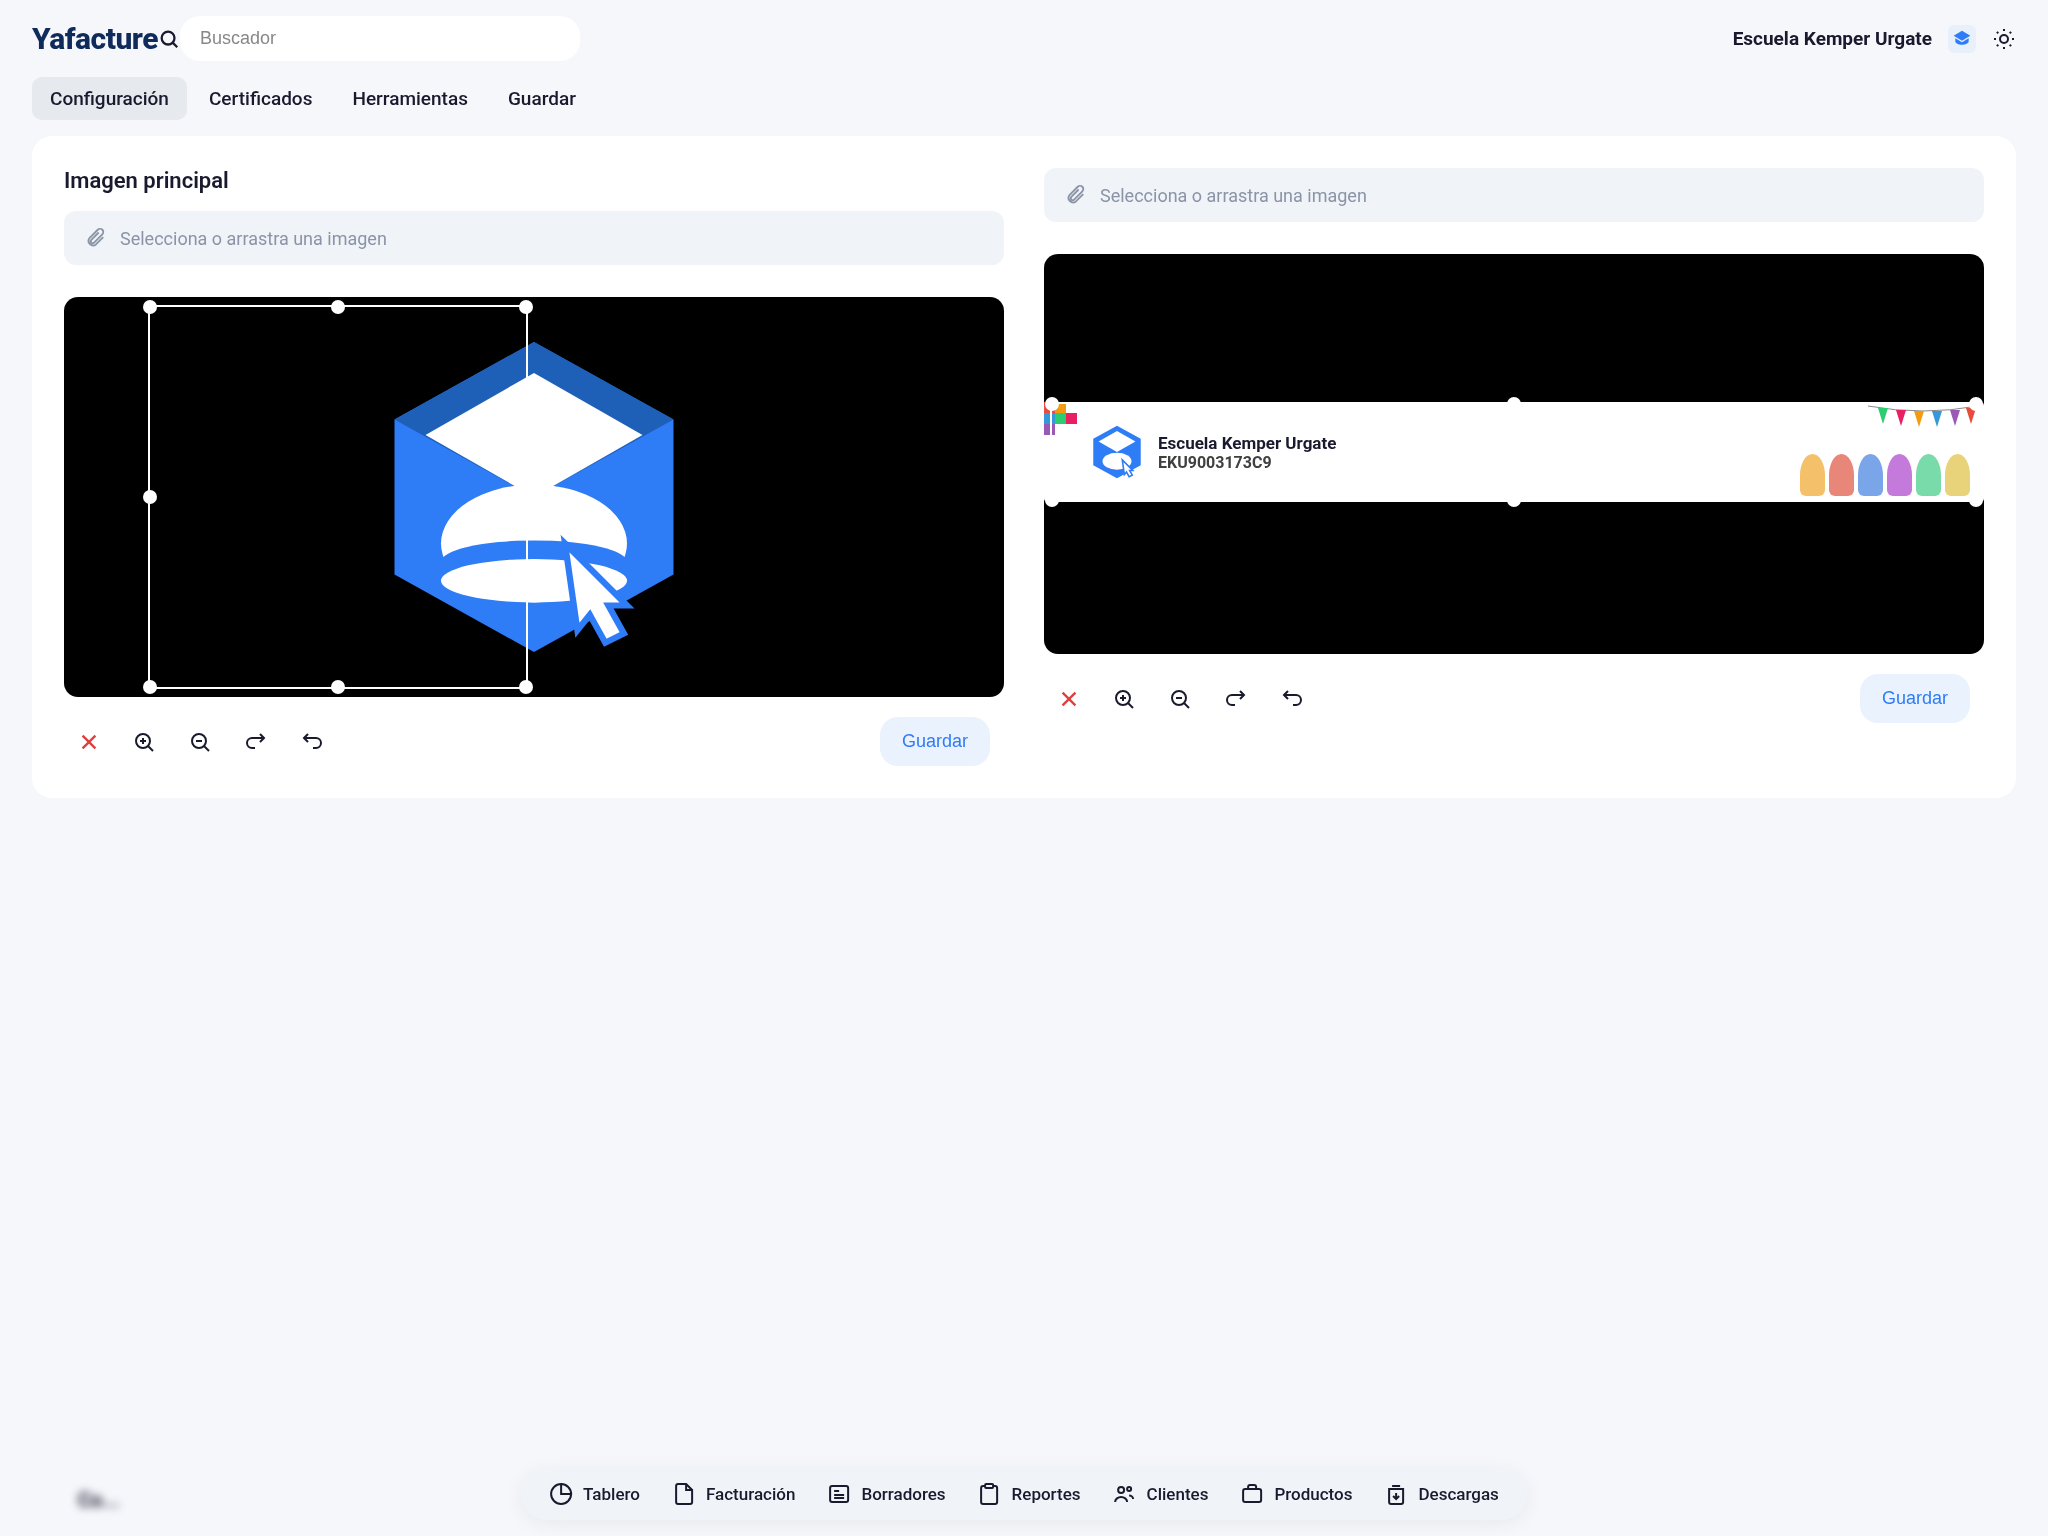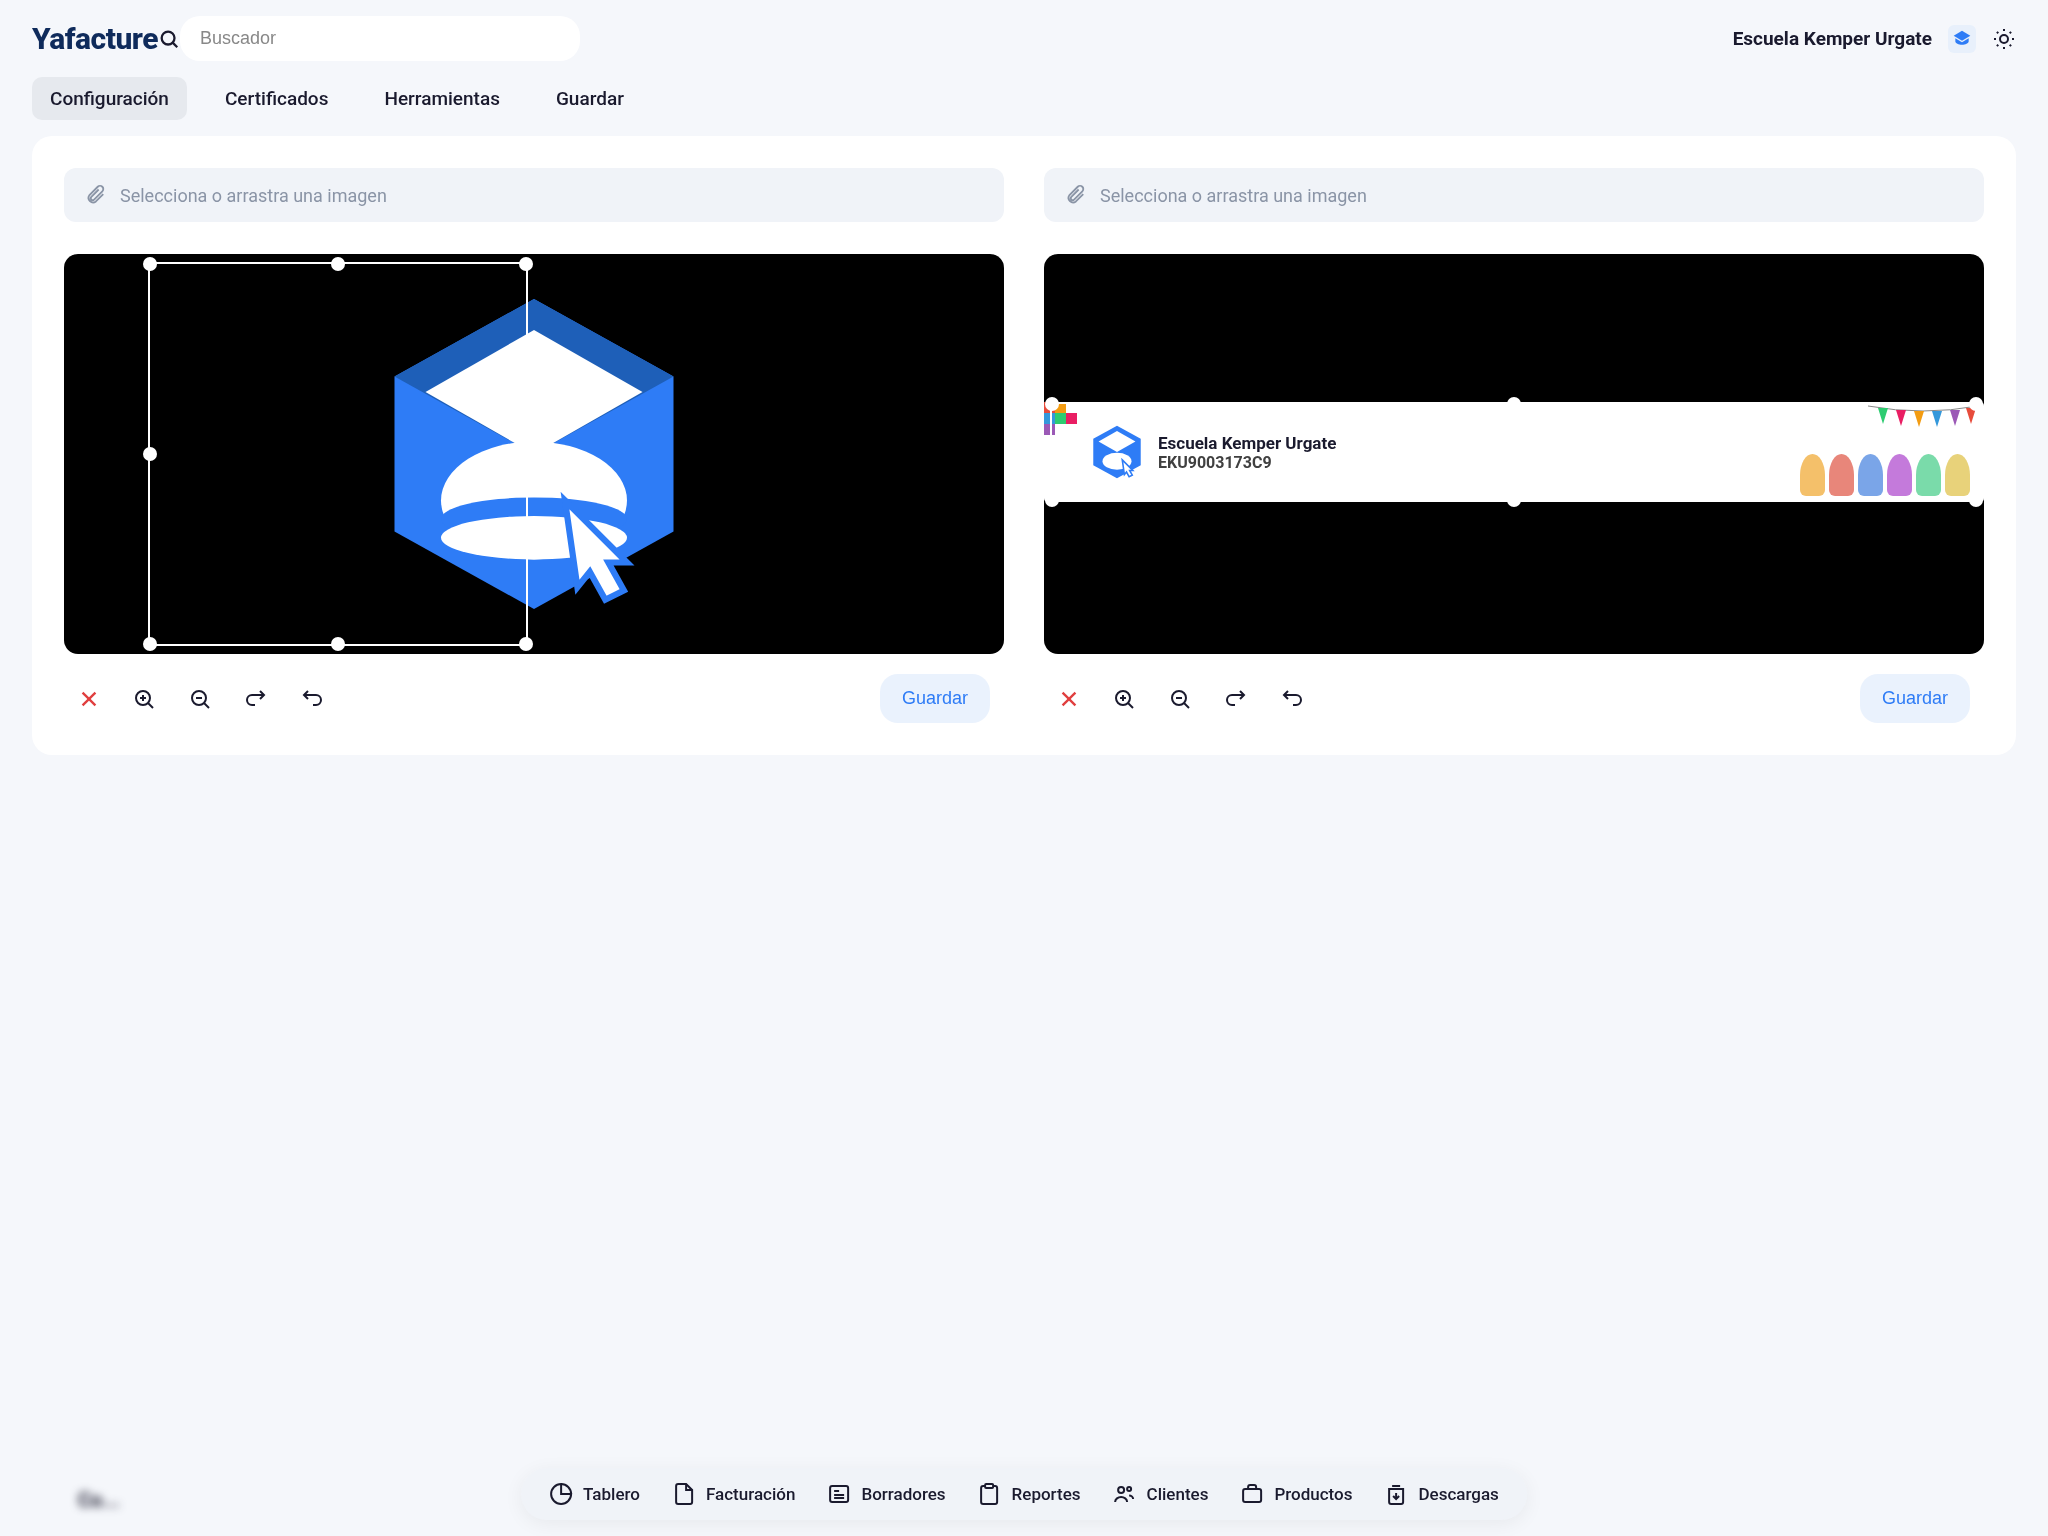--- a/index.html
+++ b/index.html
@@ -48,21 +48,21 @@
       height: 28px;
       background: #e8f0fb;
       border-radius: 6px;
       display: flex;
       align-items: center;
       justify-content: center;
     }
     .theme-toggle { cursor: pointer; }
     .tabs {
       display: flex;
-      gap: 20px;
+      gap: 4px;
       padding: 0 32px 16px;
     }
     .tab {
       padding: 10px 18px;
       border-radius: 10px;
       font-size: 19px;
       font-weight: 500;
       cursor: pointer;
       color: #1a1a2e;
     }
@@ -261,20 +261,21 @@
 <div class="tabs">
   <div class="tab active">Configuración</div>
   <div class="tab">Certificados</div>
   <div class="tab">Herramientas</div>
   <div class="tab">Guardar</div>
 </div>
 
 <div class="card">
   <div class="image-sections">
     <div class="image-section">
+      <div class="section-title">Imagen principal</div>
       <div class="dropzone">
         <svg width="22" height="22" viewBox="0 0 24 24" fill="none" stroke="#8a94a6" stroke-width="2">
             <path d="M21 11l-8 8a5 5 0 01-7-7l9-9a3.5 3.5 0 015 5l-9 9a2 2 0 01-3-3l8-8"></path>
           </svg>
         <span class="dropzone-text">Selecciona o arrastra una imagen</span>
       </div>
       <div class="preview">
         <div class="logo-hexagon">
           <svg width="310" height="350" viewBox="0 0 200 220">
             <polygon points="100,10 190,60 190,160 100,210 10,160 10,60" fill="#2e7cf6"></polygon>

